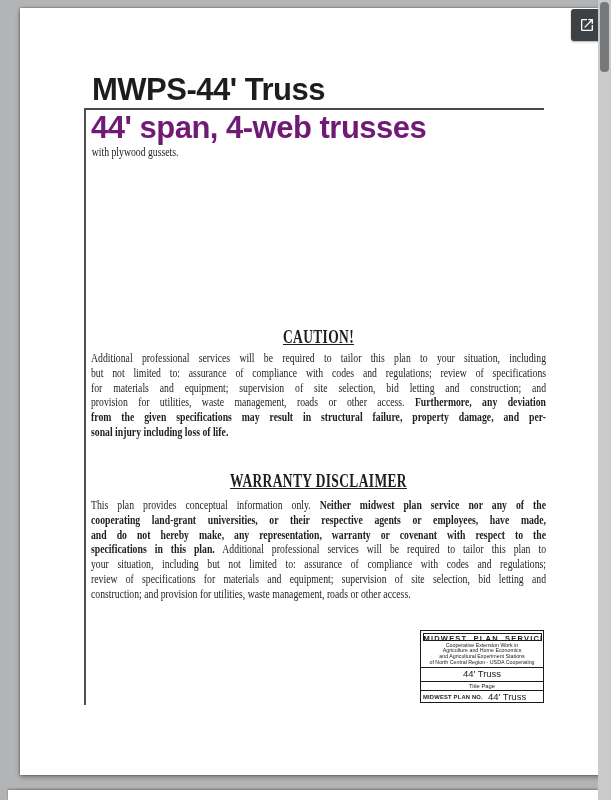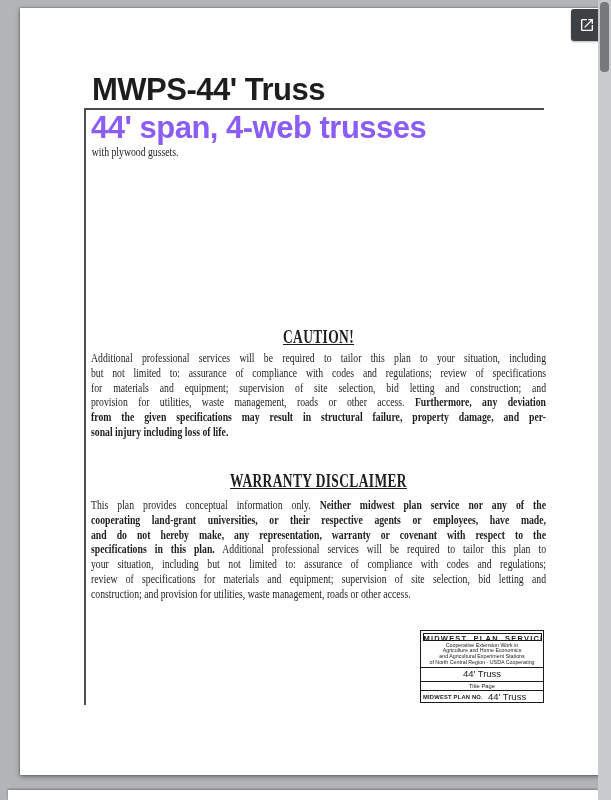--- a/index.html
+++ b/index.html
@@ -21,21 +21,21 @@
     box-shadow:0 -1px 2px rgba(0,0,0,.35);
   }
   
   .doc-title{
     position:absolute;left:72px;top:66px;
     font-size:31px;font-weight:700;line-height:31px;color:#1d1d1d;
     letter-spacing:-0.5px;white-space:nowrap;
   }
   .doc-subtitle{
     position:absolute;left:71px;top:104px;
-    font-size:31px;font-weight:700;line-height:31px;color:#8b5cf6;
+    font-size:31px;font-weight:700;line-height:31px;color:#701a75;
     letter-spacing:-0.5px;white-space:nowrap;
   }
   
   .rule-top{
     position:absolute;left:64px;top:100px;width:460px;height:2px;background:#4a4a4a;
   }
   .rule-left{
     position:absolute;left:64px;top:100px;width:2px;height:597px;background:#4f4f4f;
   }
   

